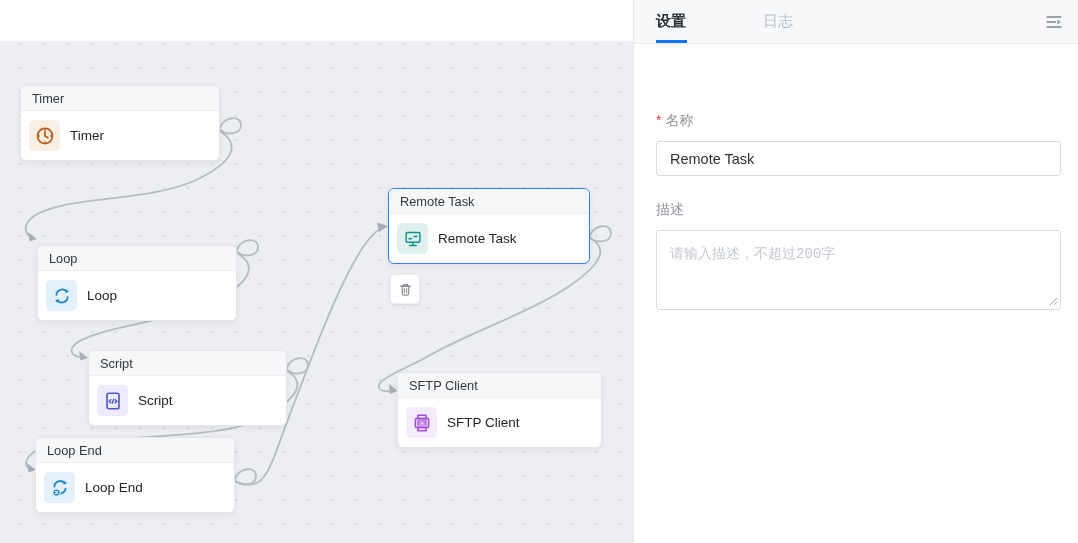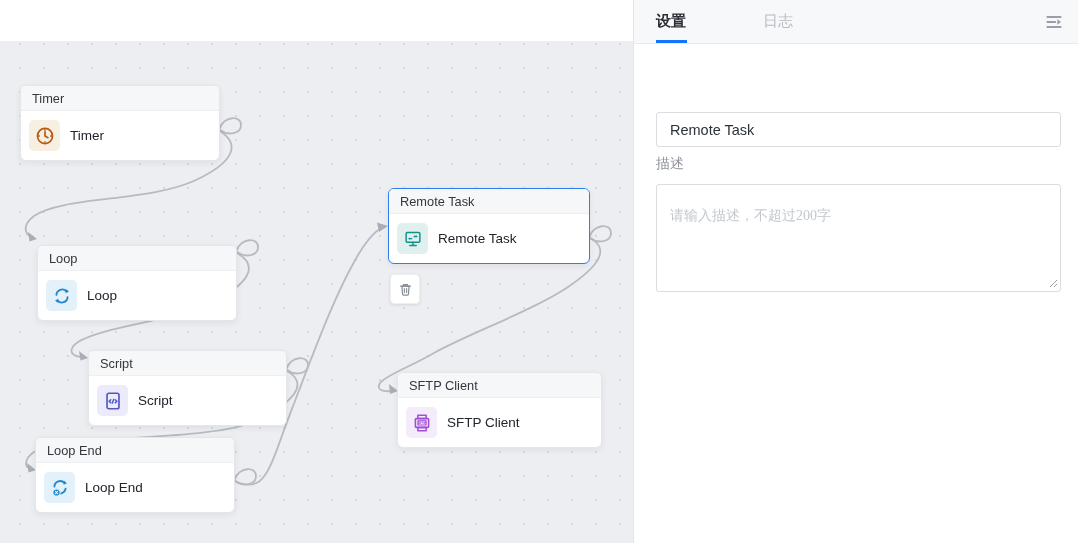--- a/index.html
+++ b/index.html
@@ -72,26 +72,26 @@
                   display:flex; align-items:center; justify-content:center; }
 
   .panel-body { padding:33px 17px 0 22px; }
   .field-label { font-size:14px; color:#8d929b; margin-bottom:11px; }
   .req-mark { color:#f04141; margin-right:4px; font-size:14px; }
   .name-input {
     width:405px; height:35px; border:1px solid #d9dce1; border-radius:3px;
     padding:0 13px; font-size:14.5px; color:#2c3137; background:#fff; outline:none;
     font-family:"Liberation Sans","DejaVu Sans",sans-serif;
   }
-  .field-desc { margin-top:8px; }
+  .field-desc { margin-top:25px; }
   .textarea-wrap { position:relative; width:405px; }
   .desc-textarea {
-    width:405px; height:108px; border:1px solid #d9dce1; border-radius:3px;
-    padding:22px 13px; font-size:14px; color:#2c3137; resize:none; outline:none; display:block;
-    font-family:Liberation Serif, serif;
+    width:405px; height:80px; border:1px solid #d9dce1; border-radius:3px;
+    padding:14px 13px; font-size:14px; color:#2c3137; resize:none; outline:none; display:block;
+    font-family:Liberation Mono, monospace;
   }
   .desc-textarea::placeholder { color:#c3c7cf; }
   .resize-grip { position:absolute; right:3px; bottom:4px; pointer-events:none; }
 </style>
 </head>
 <body>
 
 <div class="app">
 
   <div class="canvas">
@@ -234,20 +234,23 @@
           <path d="M4 6 H20"></path>
           <path d="M4 12 H13.5"></path>
           <path d="M4 18 H20"></path>
           <polygon points="16,8.6 20.4,12 16,15.4" fill="#999ea7" stroke="none"></polygon>
         </svg>
       </div>
     </div>
 
     <div class="panel-body">
       <div class="field">
+        <div class="field-label">
+          <span class="req-mark">*</span><span>名称</span>
+        </div>
         <input class="name-input" type="text" value="Remote Task" style="">
       </div>
 
       <div class="field field-desc">
         <div class="field-label">
           <span>描述</span>
         </div>
         <div class="textarea-wrap">
           <textarea class="desc-textarea" placeholder="请输入描述，不超过200字" style=""></textarea>
           <svg class="resize-grip" width="11" height="11" viewBox="0 0 11 11">

